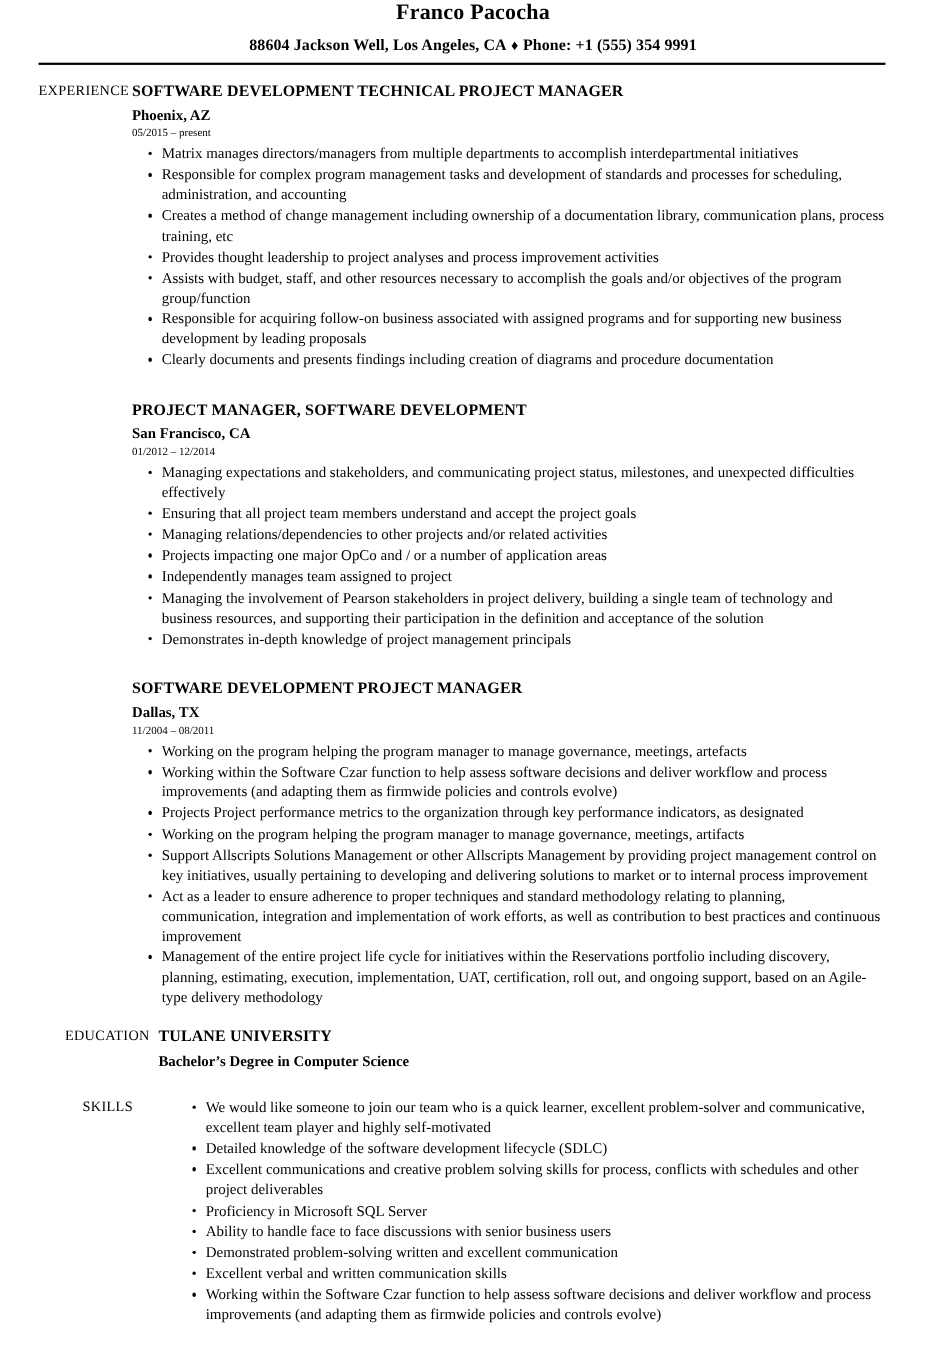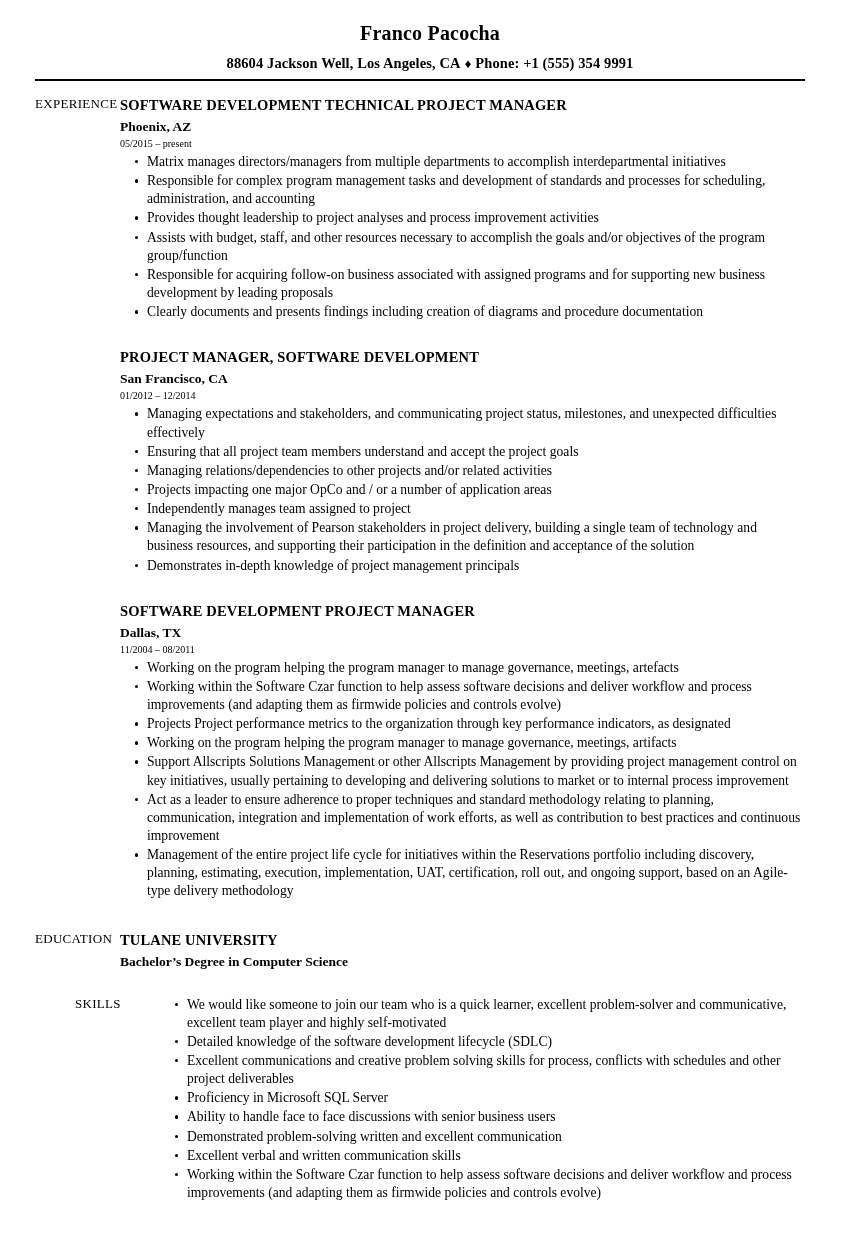--- a/index.html
+++ b/index.html
@@ -19,21 +19,20 @@
   .page {
     width: 860px;
     height: 1240px;
     position: relative;
     box-sizing: border-box;
     overflow: hidden;
   }
 
   
   .header {
-    padding-top: 22px;
     text-align: center;
   }
   .cand-name {
     font-size: 20px;
     font-weight: bold;
     letter-spacing: 0.2px;
     line-height: 1.15;
   }
   .contact-line {
     margin-top: 10px;
@@ -72,21 +71,21 @@
     line-height: 1.25;
     white-space: nowrap;
   }
   .section-body {
     flex: 1 1 auto;
     padding-right: 55px;
     box-sizing: border-box;
   }
 
   #experience-section { margin-top: 15px; }
-  #education-section  { margin-top: 29px; }
+  #education-section  { margin-top: 16px; padding-left: 24px; }
   #skills-section     { margin-top: 24px; padding-left: 40px; }
 
   
   .job { margin-bottom: 0; }
   .job + .job { margin-top: 27px; }
 
   .job-title {
     font-size: 14.5px;
     font-weight: bold;
     letter-spacing: 0.15px;
@@ -165,20 +164,21 @@
     <div class="section-label">EXPERIENCE</div>
     <div class="section-body">
 
       <div class="job">
         <div class="job-title">SOFTWARE DEVELOPMENT TECHNICAL PROJECT MANAGER</div>
         <div class="job-location">Phoenix, AZ</div>
         <div class="job-dates">05/2015 – present</div>
         <ul class="bullets">
           <li>Matrix manages directors/managers from multiple departments to accomplish interdepartmental initiatives</li>
           <li>Responsible for complex program management tasks and development of standards and processes for scheduling, administration, and accounting</li>
+          <li>Creates a method of change management including ownership of a documentation library, communication plans, process training, etc</li>
           <li>Provides thought leadership to project analyses and process improvement activities</li>
           <li>Assists with budget, staff, and other resources necessary to accomplish the goals and/or objectives of the program group/function</li>
           <li>Responsible for acquiring follow-on business associated with assigned programs and for supporting new business development by leading proposals</li>
           <li>Clearly documents and presents findings including creation of diagrams and procedure documentation</li>
         </ul>
       </div>
 
       <div class="job">
         <div class="job-title">PROJECT MANAGER, SOFTWARE DEVELOPMENT</div>
         <div class="job-location">San Francisco, CA</div>

